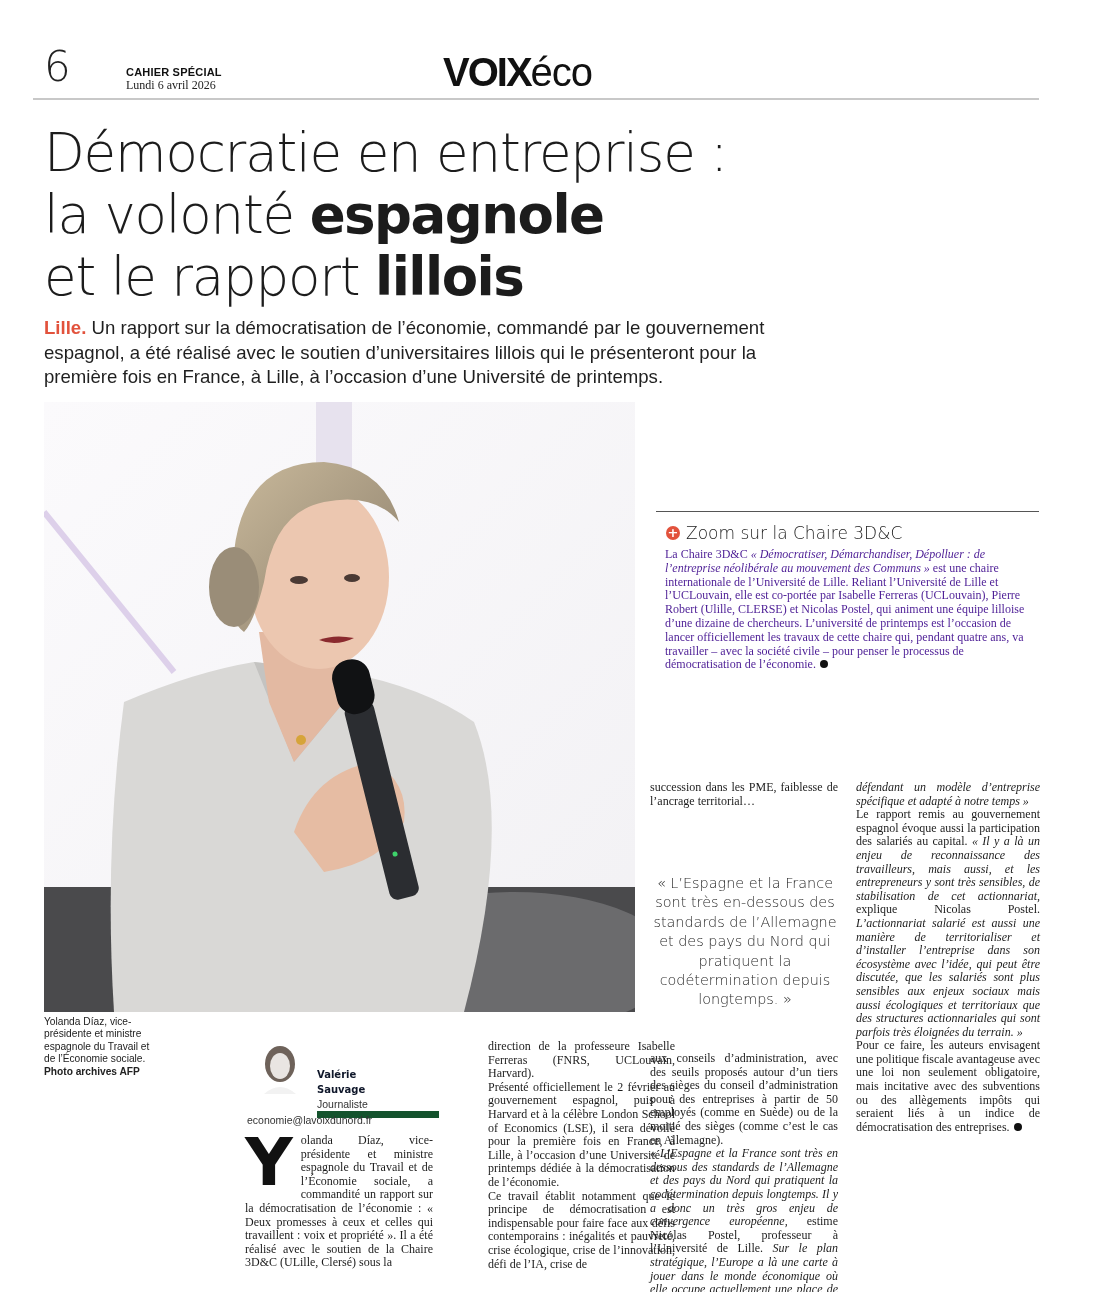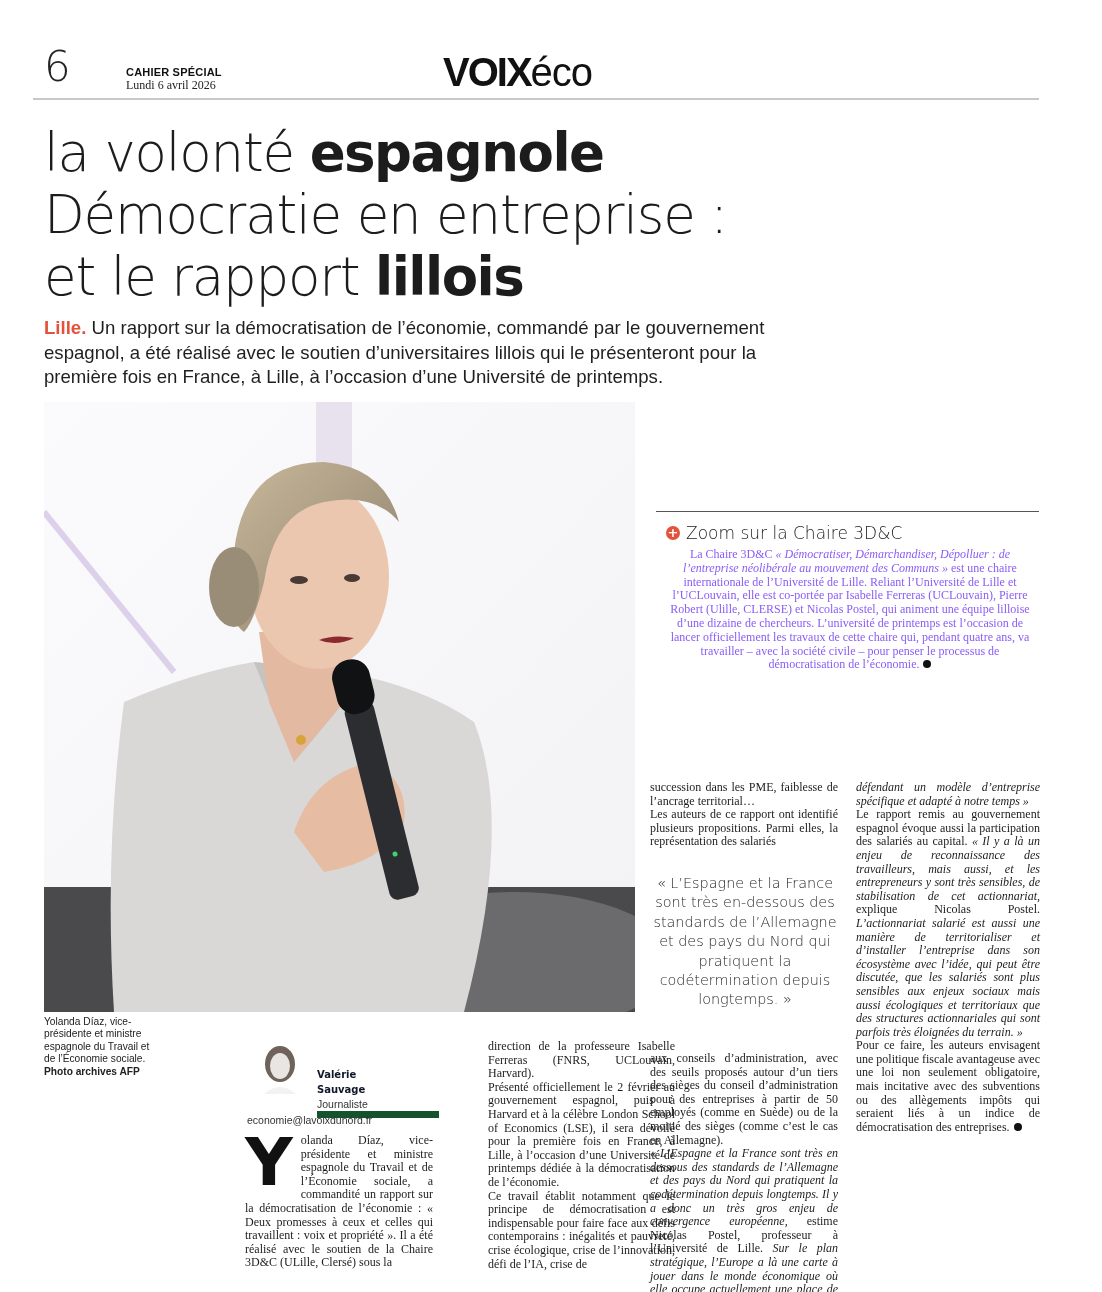--- a/index.html
+++ b/index.html
@@ -53,35 +53,35 @@
 
   .end-dot { display: inline-block; width: 8px; height: 8px; border-radius: 50%; background: #111; margin-left: 4px; vertical-align: 0px; }
 
   
   .pullquote { left: 650px; top: 874px; width: 190px; font-family: "DejaVu Sans", sans-serif; font-weight: 200; font-size: 14.4px; line-height: 19.4px; text-align: center; color: #2a2a2a; }
 
   
   .zoom-rule { left: 656px; top: 511px; width: 383px; height: 1px; background: #555; }
   .zoom-title { left: 666px; top: 522px; font-family: "DejaVu Sans", sans-serif; font-weight: 200; font-size: 17px; line-height: 22px; color: #222; display: flex; align-items: center; }
   .plus-icon { width: 14px; height: 14px; border-radius: 50%; background: #e2523c; color: #fff; font-size: 13px; line-height: 14px; text-align: center; font-weight: bold; margin-right: 6px; font-family: "DejaVu Sans", sans-serif; }
-  .zoom-body { left: 665px; top: 548px; width: 370px; font-family: "Liberation Serif", serif; font-size: 12px; line-height: 13.8px; color: #8b5cf6; text-align: center; }
+  .zoom-body { left: 665px; top: 548px; width: 370px; font-family: "Liberation Serif", serif; font-size: 12px; line-height: 13.8px; color: #4c1d95; }
   .zoom-body i { font-style: italic; }
 </style>
 </head>
 <body>
 
 <div class="abs page-num">6</div>
 <div class="abs cahier">CAHIER SPÉCIAL</div>
 <div class="abs date">Lundi 6 avril 2026</div>
 <div class="abs logo"><span class="voix">VOIX</span><span class="eco">éco</span></div>
 <div class="abs header-rule"></div>
 
 <h1 class="abs headline">
+  <span class="line">Démocratie en entreprise :</span>
   <span class="line"><span>la volonté </span><b>espagnole</b></span>
-  <span class="line">Démocratie en entreprise :</span>
   <span class="line"><span>et le rapport </span><b>lillois</b></span>
 </h1>
 
 <p class="abs lead"><span class="loc">Lille.</span><span> Un rapport sur la démocratisation de l’économie, commandé par le gouvernement espagnol, a été réalisé avec le soutien d’universitaires lillois qui le présenteront pour la première fois en France, à Lille, à l’occasion d’une Université de printemps.</span></p>
 
 <div class="abs photo">
   <svg width="591" height="610" viewBox="0 0 591 610">
     <defs>
       <linearGradient id="bg" x1="0" y1="0" x2="1" y2="1">
         <stop offset="0" stop-color="#fbfafc"></stop>
@@ -147,21 +147,20 @@
 </div>
 
 <div class="abs col col2">
   <p>direction de la professeure Isabelle Ferreras (FNRS, UCLouvain, Harvard).</p>
   <p>Présenté officiellement le 2 février au gouvernement espagnol, puis à Harvard et à la célèbre London School of Economics (LSE), il sera dévoilé pour la première fois en France, à Lille, à l’occasion d’une Université de printemps dédiée à la démocratisation de l’économie.</p>
   <p>Ce travail établit notamment que le principe de démocratisation est indispensable pour faire face aux défis contemporains : inégalités et pauvreté, crise écologique, crise de l’innovation, défi de l’IA, crise de</p>
 </div>
 
 <div class="abs col col3a">
   <p>succession dans les PME, faiblesse de l’ancrage territorial…</p>
-  <p>Les auteurs de ce rapport ont identifié plusieurs propositions. Parmi elles, la représentation des salariés</p>
 </div>
 
 <blockquote class="abs pullquote">« L’Espagne et la France sont très en-dessous des standards de l’Allemagne et des pays du Nord qui pratiquent la codétermination depuis longtemps. »</blockquote>
 
 <div class="abs col col3b">
   <p>aux conseils d’administration, avec des seuils proposés autour d’un tiers des sièges du conseil d’administration pour des entreprises à partir de 50 employés (comme en Suède) ou de la moitié des sièges (comme c’est le cas en Allemagne).</p>
   <p><i>« L’Espagne et la France sont très en dessous des standards de l’Allemagne et des pays du Nord qui pratiquent la codétermination depuis longtemps. Il y a donc un très gros enjeu de convergence européenne,</i><span> estime Nicolas Postel, professeur à l’Université de Lille. </span><i>Sur le plan stratégique, l’Europe a là une carte à jouer dans le monde économique où elle occupe actuellement une place de spectatrice. Elle devrait le faire en</i></p>
 </div>
 
 <div class="abs col col4">

